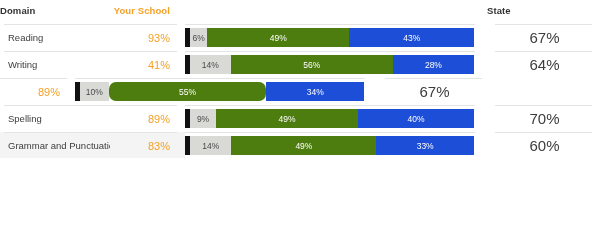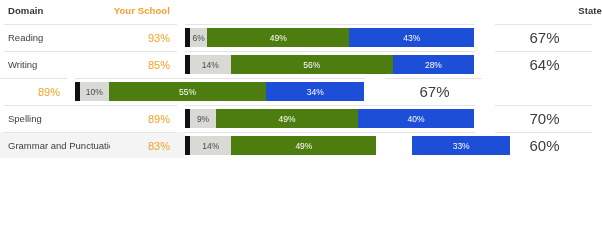--- a/index.html
+++ b/index.html
@@ -30,24 +30,24 @@
     padding-top: 5px;
     box-sizing: border-box;
   }
   .th {
     font-size: 9.5px;
     font-weight: bold;
     color: #333333;
     letter-spacing: 0.1px;
     box-sizing: border-box;
   }
-  .col-domain   { width: 110px; padding-left: 8px; }
+  .col-domain   { width: 110px; padding-left: 0; }
   .col-school   { width: 75px;  text-align: right; padding-right: 15px; color: #F4A128; }
   .col-bar      { width: 302px; }
-  .col-state    { width: 115px; text-align: right; }
+  .col-state    { width: 115px; text-align: left; }
 
   
   .row {
     display: flex;
     align-items: stretch;
     height: 27px;
   }
   .row .cell {
     display: flex;
     align-items: center;
@@ -153,21 +153,21 @@
         </div>
         <div class="cell state sep">
           <span class="state-value">67%</span>
         </div>
       </div>
       <div class="row">
         <div class="cell domain sep">
           <span class="domain-label">Writing</span>
         </div>
         <div class="cell school sep">
-          <span class="school-value">85%</span>
+          <span class="school-value">41%</span>
         </div>
         <div class="cell bars sep">
           <div class="barwrap">
             <div class="seg marker" style="width: 5px; flex: 0 0 5px;"></div>
             <div class="seg gray" style="flex: 0 0 40.5714px;">
               <span>14%</span>
             </div>
             <div class="seg light" style="flex: 0 0 162.286px;">
               <span>56%</span>
             </div>
@@ -183,21 +183,21 @@
       <div class="row">
         <div class="cell school sep">
           <span class="school-value">89%</span>
         </div>
         <div class="cell bars sep">
           <div class="barwrap">
             <div class="seg marker" style="width: 5px; flex: 0 0 5px;"></div>
             <div class="seg gray" style="flex: 0 0 28.6869px;">
               <span>10%</span>
             </div>
-            <div class="seg light" style="flex: 0 0 157.778px;">
+            <div class="seg light" style="flex: 0 0 157.778px; border-radius: 7px;">
               <span>55%</span>
             </div>
             <div class="seg dark" style="flex: 0 0 97.5354px;">
               <span>34%</span>
             </div>
           </div>
         </div>
         <div class="cell state sep">
           <span class="state-value">67%</span>
         </div>
@@ -236,21 +236,21 @@
         </div>
         <div class="cell bars sep">
           <div class="barwrap">
             <div class="seg marker" style="width: 5px; flex: 0 0 5px;"></div>
             <div class="seg gray" style="flex: 0 0 41.4167px;">
               <span>14%</span>
             </div>
             <div class="seg light" style="flex: 0 0 144.958px;">
               <span>49%</span>
             </div>
-            <div class="seg dark" style="flex: 0 0 97.625px; margin-left: 36px;">
+            <div class="seg dark" style="flex: 0 0 97.625px;">
               <span>33%</span>
             </div>
           </div>
         </div>
         <div class="cell state sep">
           <span class="state-value">60%</span>
         </div>
       </div>
     </div>
 

